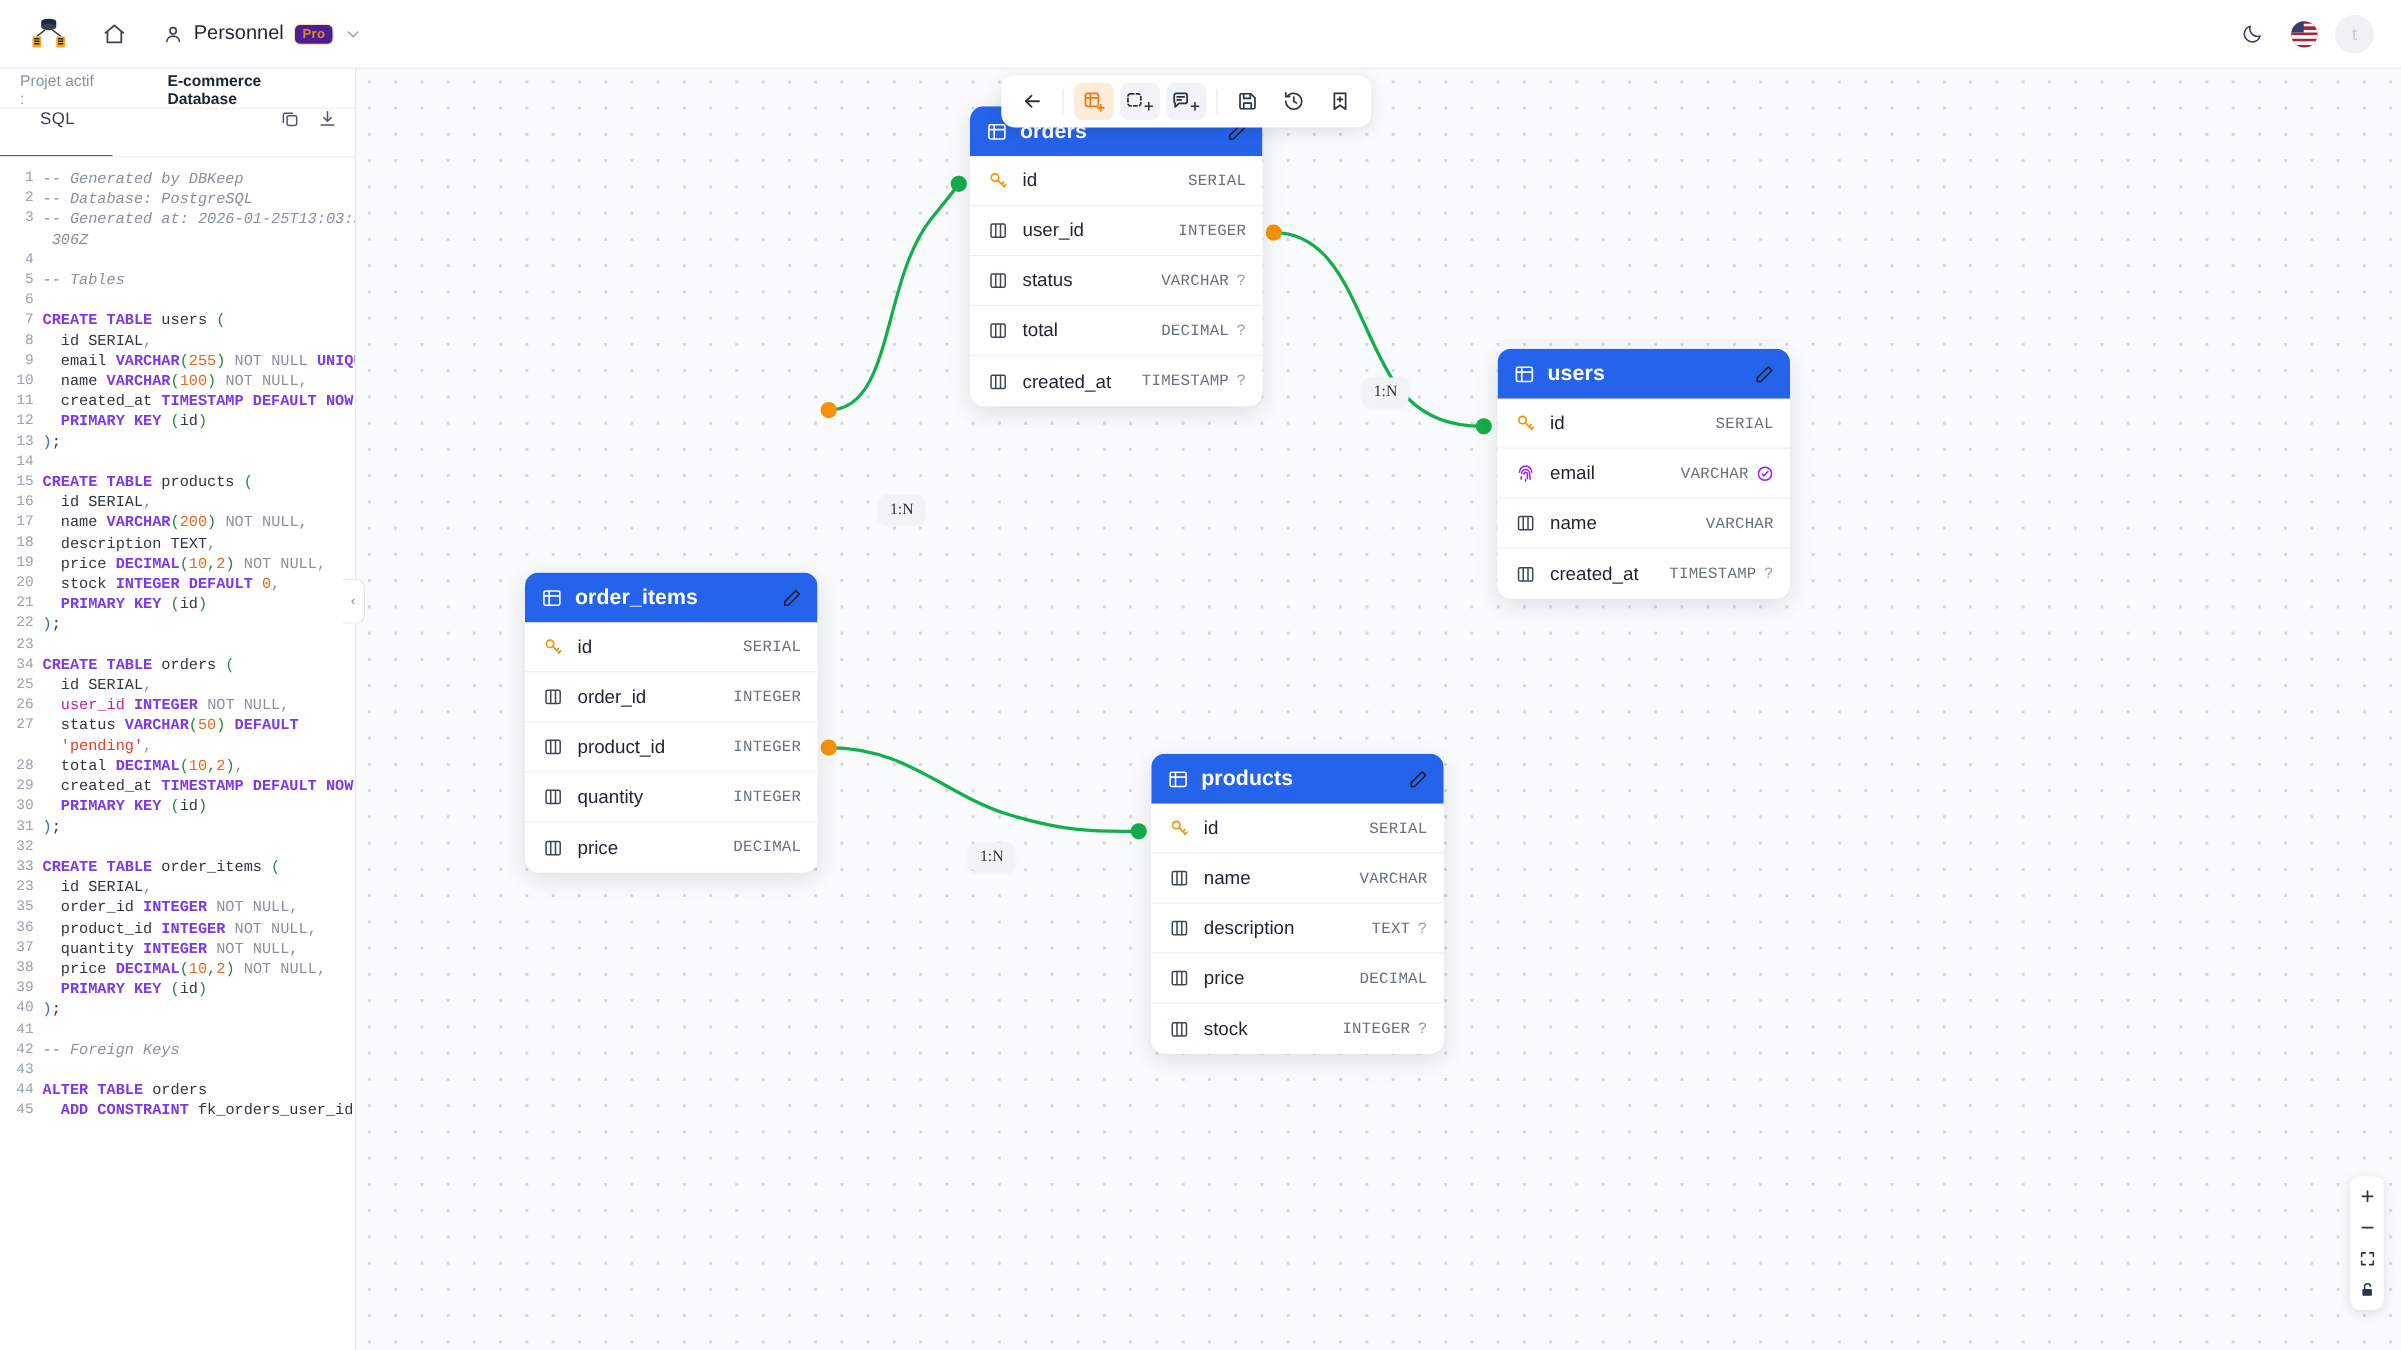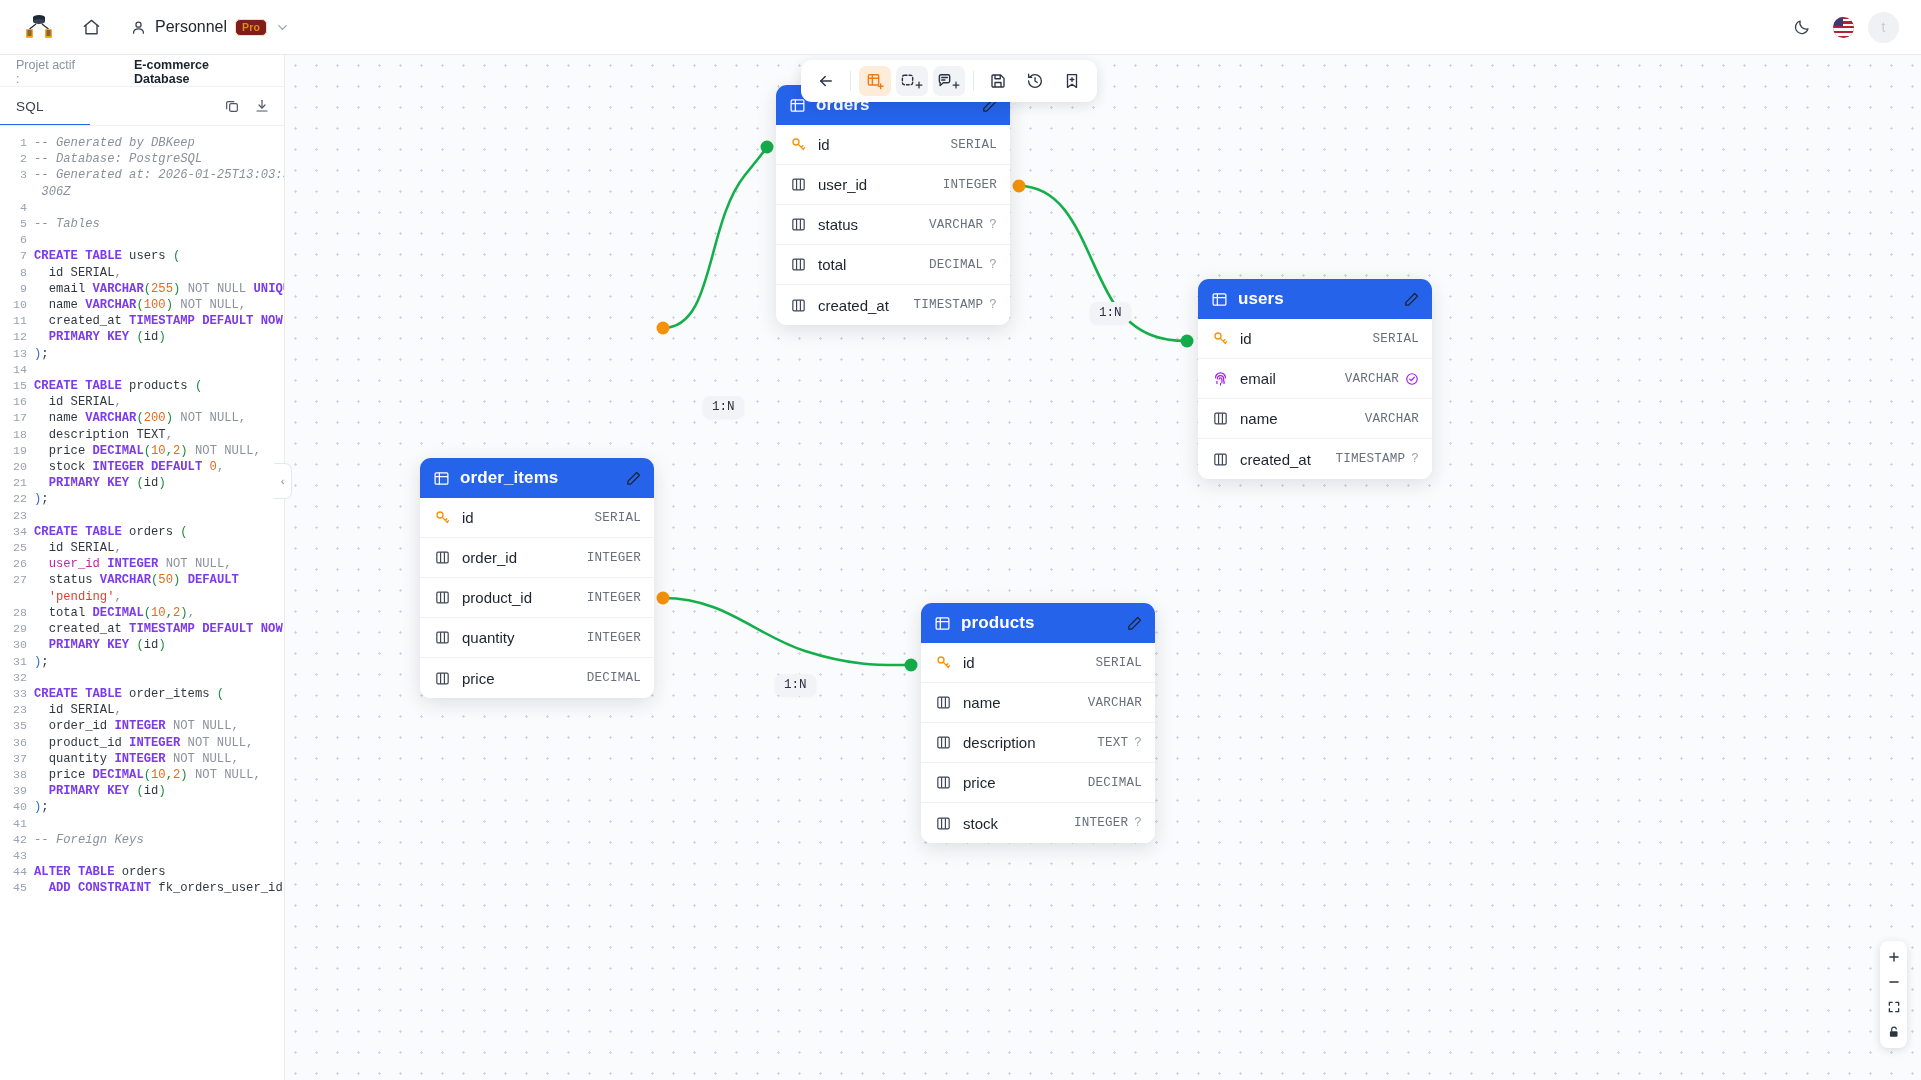--- a/index.html
+++ b/index.html
@@ -21,21 +21,21 @@
     width: 34px; height: 34px; border-radius: 8px;
     display: flex; align-items: center; justify-content: center;
     color: #3b4252; cursor: pointer;
   }
   .workspace {
     display: flex; align-items: center; gap: 8px;
     margin-left: 16px; padding: 4px 6px; border-radius: 8px; cursor: pointer;
   }
   .ws-name { font-size: 16px; color: #222831; font-weight: 400; }
   .pro-badge {
-    font-size: 10.5px; color: #e08c17; background: #7f1d1d;
+    font-size: 10.5px; color: #e08c17; background: #4c1d95;
     border: 1px solid #f6dfb4; border-radius: 5px; padding: 1px 6px 2px;
     font-weight: 600; letter-spacing: .2px;
   }
   .topbar-right { margin-left: auto; display: flex; align-items: center; gap: 14px; }
   .flag {
     width: 21px; height: 21px; border-radius: 50%; overflow: hidden;
     background: #b22234; position: relative; flex: none;
   }
   .flag .stripe { position: absolute; left: 0; width: 100%; height: 2.6px; background: #ffffff; }
   .flag .canton { position: absolute; left: 0; top: 0; width: 10px; height: 9px; background: #3c3b6e; }
@@ -50,22 +50,22 @@
     background: #ffffff; border-right: 1px solid #e8eaee; z-index: 50;
     display: flex; flex-direction: column;
   }
   .project-row {
     height: 32px; display: flex; align-items: flex-end; gap: 7px;
     padding: 0 16px; border-bottom: 1px solid #eef0f3; font-size: 12.5px;
   }
   .project-label { color: #8b93a1; }
   .project-name { color: #1b2230; font-weight: 700; padding-left: 45px; }
   .sql-header {
-    height: 38px; display: flex; align-items: center;
-    padding: 0 14px 0 16px; position: relative;
+    height: 38px; display: flex; align-items: flex-start;
+    padding: 0 14px 0 32px; position: relative;
   }
   .sql-title { font-size: 13.5px; color: #39414f; letter-spacing: .3px; }
   .sql-actions { margin-left: auto; display: flex; gap: 14px; color: #4b5565; }
   .sql-actions div { cursor: pointer; display: flex; }
   .sql-underline {
     position: absolute; bottom: -1px; left: 0; width: 90px; height: 2px; background: #2563eb;
   }
   .code-area {
     flex: 1; overflow: hidden; background: #ffffff;
     padding: 9px 0 0 0; position: relative;
@@ -135,21 +135,21 @@
   .col-name { font-size: 15px; color: #1d232e; }
   .col-type {
     margin-left: auto; font-family: "Liberation Mono", monospace;
     font-size: 12.6px; color: #69707d; letter-spacing: .2px;
     display: flex; align-items: center; gap: 6px;
   }
   .q { color: #98a0ac; }
   
   .rel-badge {
     position: absolute; background: #f1f3f7; border-radius: 7px;
-    font-family: Liberation Mono, monospace; font-size: 12.6px; color: #2c3340;
+    font-family: Liberation Serif, serif; font-size: 12.6px; color: #2c3340;
     padding: 4px 9px; z-index: 25; box-shadow: 0 1px 3px rgba(0,0,0,.05);
   }
   .edge-svg { position: absolute; left: 0; top: 0; width: 1636px; height: 1025px; z-index: 10; pointer-events: none; }
   
   .zoom-ctrl {
     position: absolute; right: 14px; bottom: 32px; width: 27px;
     background: #ffffff; border-radius: 8px; box-shadow: 0 2px 9px rgba(20,28,48,.14);
     display: flex; flex-direction: column; align-items: center;
     padding: 5px 0; gap: 3px; z-index: 40;
   }

